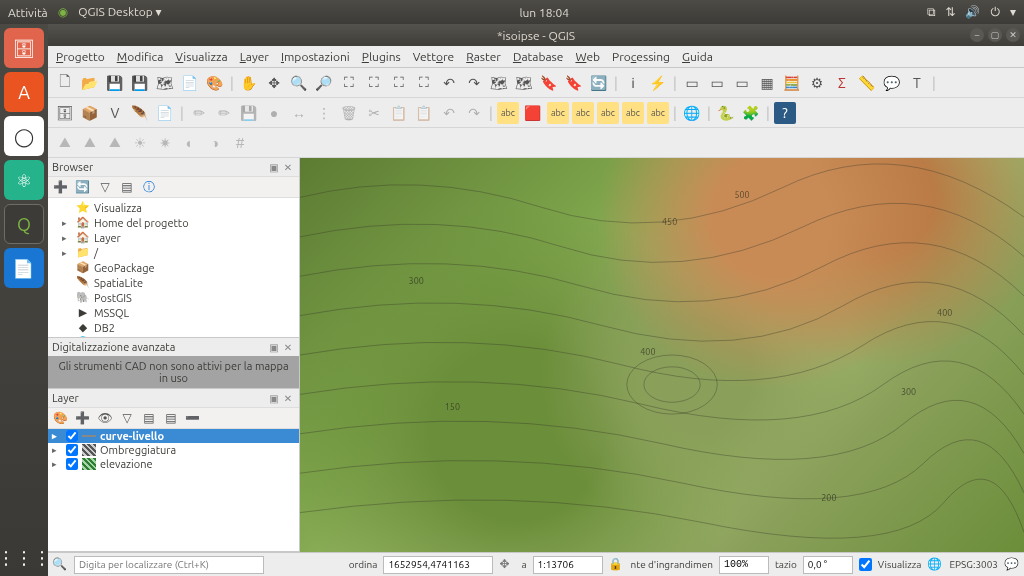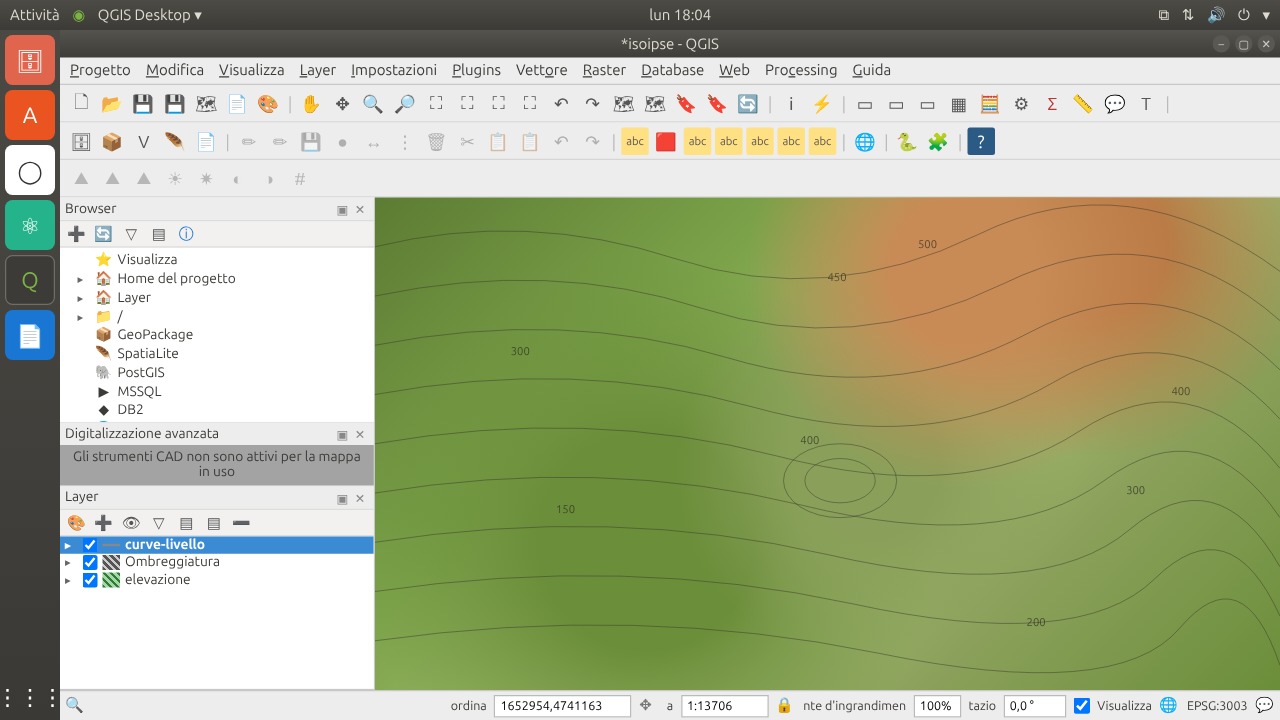--- a/index.html
+++ b/index.html
@@ -347,29 +347,30 @@
       <span class="lbl" style="top:30%;left:15%">300</span>
       <span class="lbl" style="top:58%;left:83%">300</span>
       <span class="lbl" style="top:62%;left:20%">150</span>
       <span class="lbl" style="top:85%;left:72%">200</span>
       <span class="lbl" style="top:38%;left:88%">400</span>
     </div>
   </div>
 
   <div class="statusbar">
     <span class="sic">🔍</span>
+    <input type="text" class="loc" placeholder="Digita per localizzare (Ctrl+K)" style="">
     <span class="sp"></span>
     <span>ordina</span>
     <input type="text" style="width: 110px;" value="1652954,4741163">
     <span class="sic">✥</span>
     <span>a</span>
     <input type="text" style="width: 70px;" value="1:13706">
     <span class="sic">🔒</span>
     <span>nte d'ingrandimen</span>
-    <input type="text" style="width: 38px;" value="100%">
+    <input type="text" style="width: 50px; font-family: Liberation Mono, monospace;" value="100%">
     <span>tazio</span>
     <input type="text" style="width: 50px;" value="0,0 °">
     <input type="checkbox" checked="" style="">
     <span>Visualizza</span>
     <span class="sic">🌐</span>
     <span>EPSG:3003</span>
     <span class="sic">💬</span>
   </div>
 </div>
 

